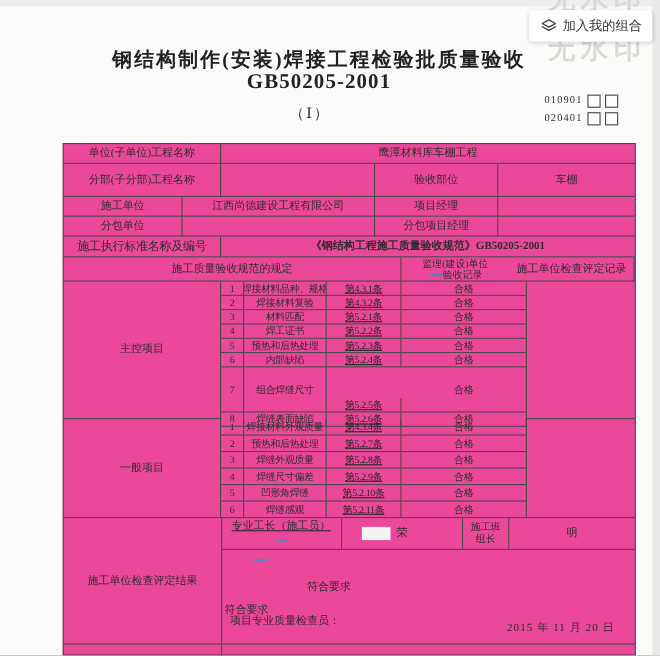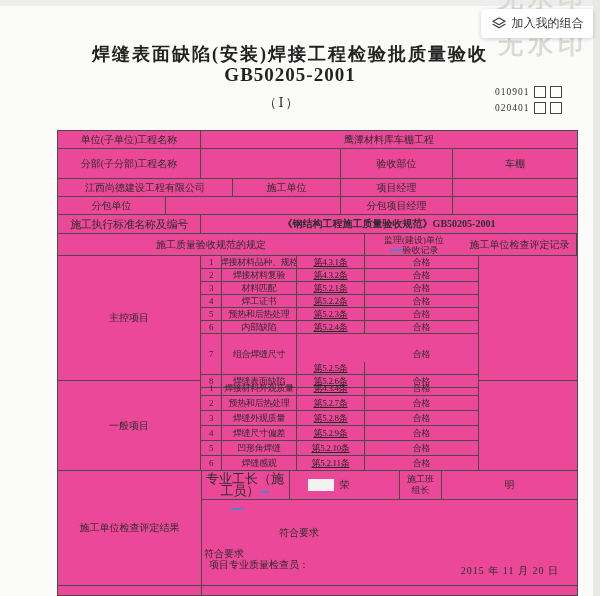--- a/index.html
+++ b/index.html
@@ -82,21 +82,21 @@
 <div class="add-btn">
   <span>
     <svg width="16" height="16" viewBox="0 0 24 24" fill="none" stroke="#3c3c3c" stroke-width="1.8" stroke-linejoin="round" stroke-linecap="round">
       <path d="M12 3 L21 8 L12 13 L3 8 Z"></path>
       <path d="M3 12.5 L12 17.5 L21 12.5"></path>
     </svg>
   </span>
   <span>加入我的组合</span>
 </div>
 
-<div class="title">焊缝表面缺陷(安装)焊接工程检验批质量验收</div>
+<div class="title">钢结构制作(安装)焊接工程检验批质量验收</div>
 <div class="subtitle">GB50205-2001</div>
 <div class="volume">（Ⅰ）</div>
 
 <div class="codes">
   <div class="code-row">
     <span class="code-num">010901</span>
     <span class="cbx"></span>
     <span class="cbx"></span>
   </div>
   <div class="code-row">
@@ -116,22 +116,22 @@
   <div class="band" style="height:30px;">
     <div class="c md" style="width:143px;line-height:13px;">
       <span style="display:inline-block;width:112px;">分部(子分部)工程名称</span>
     </div>
     <div class="c" style="width:140px;"></div>
     <div class="c md" style="width:112px;">验收部位</div>
     <div class="c md nr" style="flex:1;">车棚</div>
   </div>
 
   <div class="band" style="height:18px;">
+    <div class="c md" style="width:108px;">施工单位</div>
     <div class="c md" style="width:175px;">江西尚德建设工程有限公司</div>
-    <div class="c md" style="width:108px;">施工单位</div>
     <div class="c md" style="width:112px;">项目经理</div>
     <div class="c nr" style="flex:1;"></div>
   </div>
 
   <div class="band" style="height:18px;">
     <div class="c md" style="width:108px;">分包单位</div>
     <div class="c" style="width:175px;"></div>
     <div class="c md" style="width:112px;">分包项目经理</div>
     <div class="c nr" style="flex:1;"></div>
   </div>
@@ -274,21 +274,21 @@
       </div>
     </div>
     <div class="c nr" style="flex:1;"></div>
   </div>
 
   <div class="abs result-cell md">
     <span>施工单位检查评定结果</span>
   </div>
 
   <div class="abs crewband">
-    <div class="c" style="width:89px;font-size:13px;line-height:12px;">
+    <div class="c" style="width:110px;font-size:10px;line-height:12px;text-decoration:underline;">
       <span style="display:inline-block;width:92px;"><span>专业工长（施工员）</span><span class="bdash" style="width:10px;"></span></span>
     </div>
     <div class="c md namecell" style="width:110px;">
       <span class="smudge"></span>
       <span>荣</span>
     </div>
     <div class="c" style="width:42px;font-size:9px;line-height:11px;">
       <span style="display:inline-block;width:30px;">施工班组长</span>
     </div>
     <div class="c md nr" style="flex:1;">明</div>

